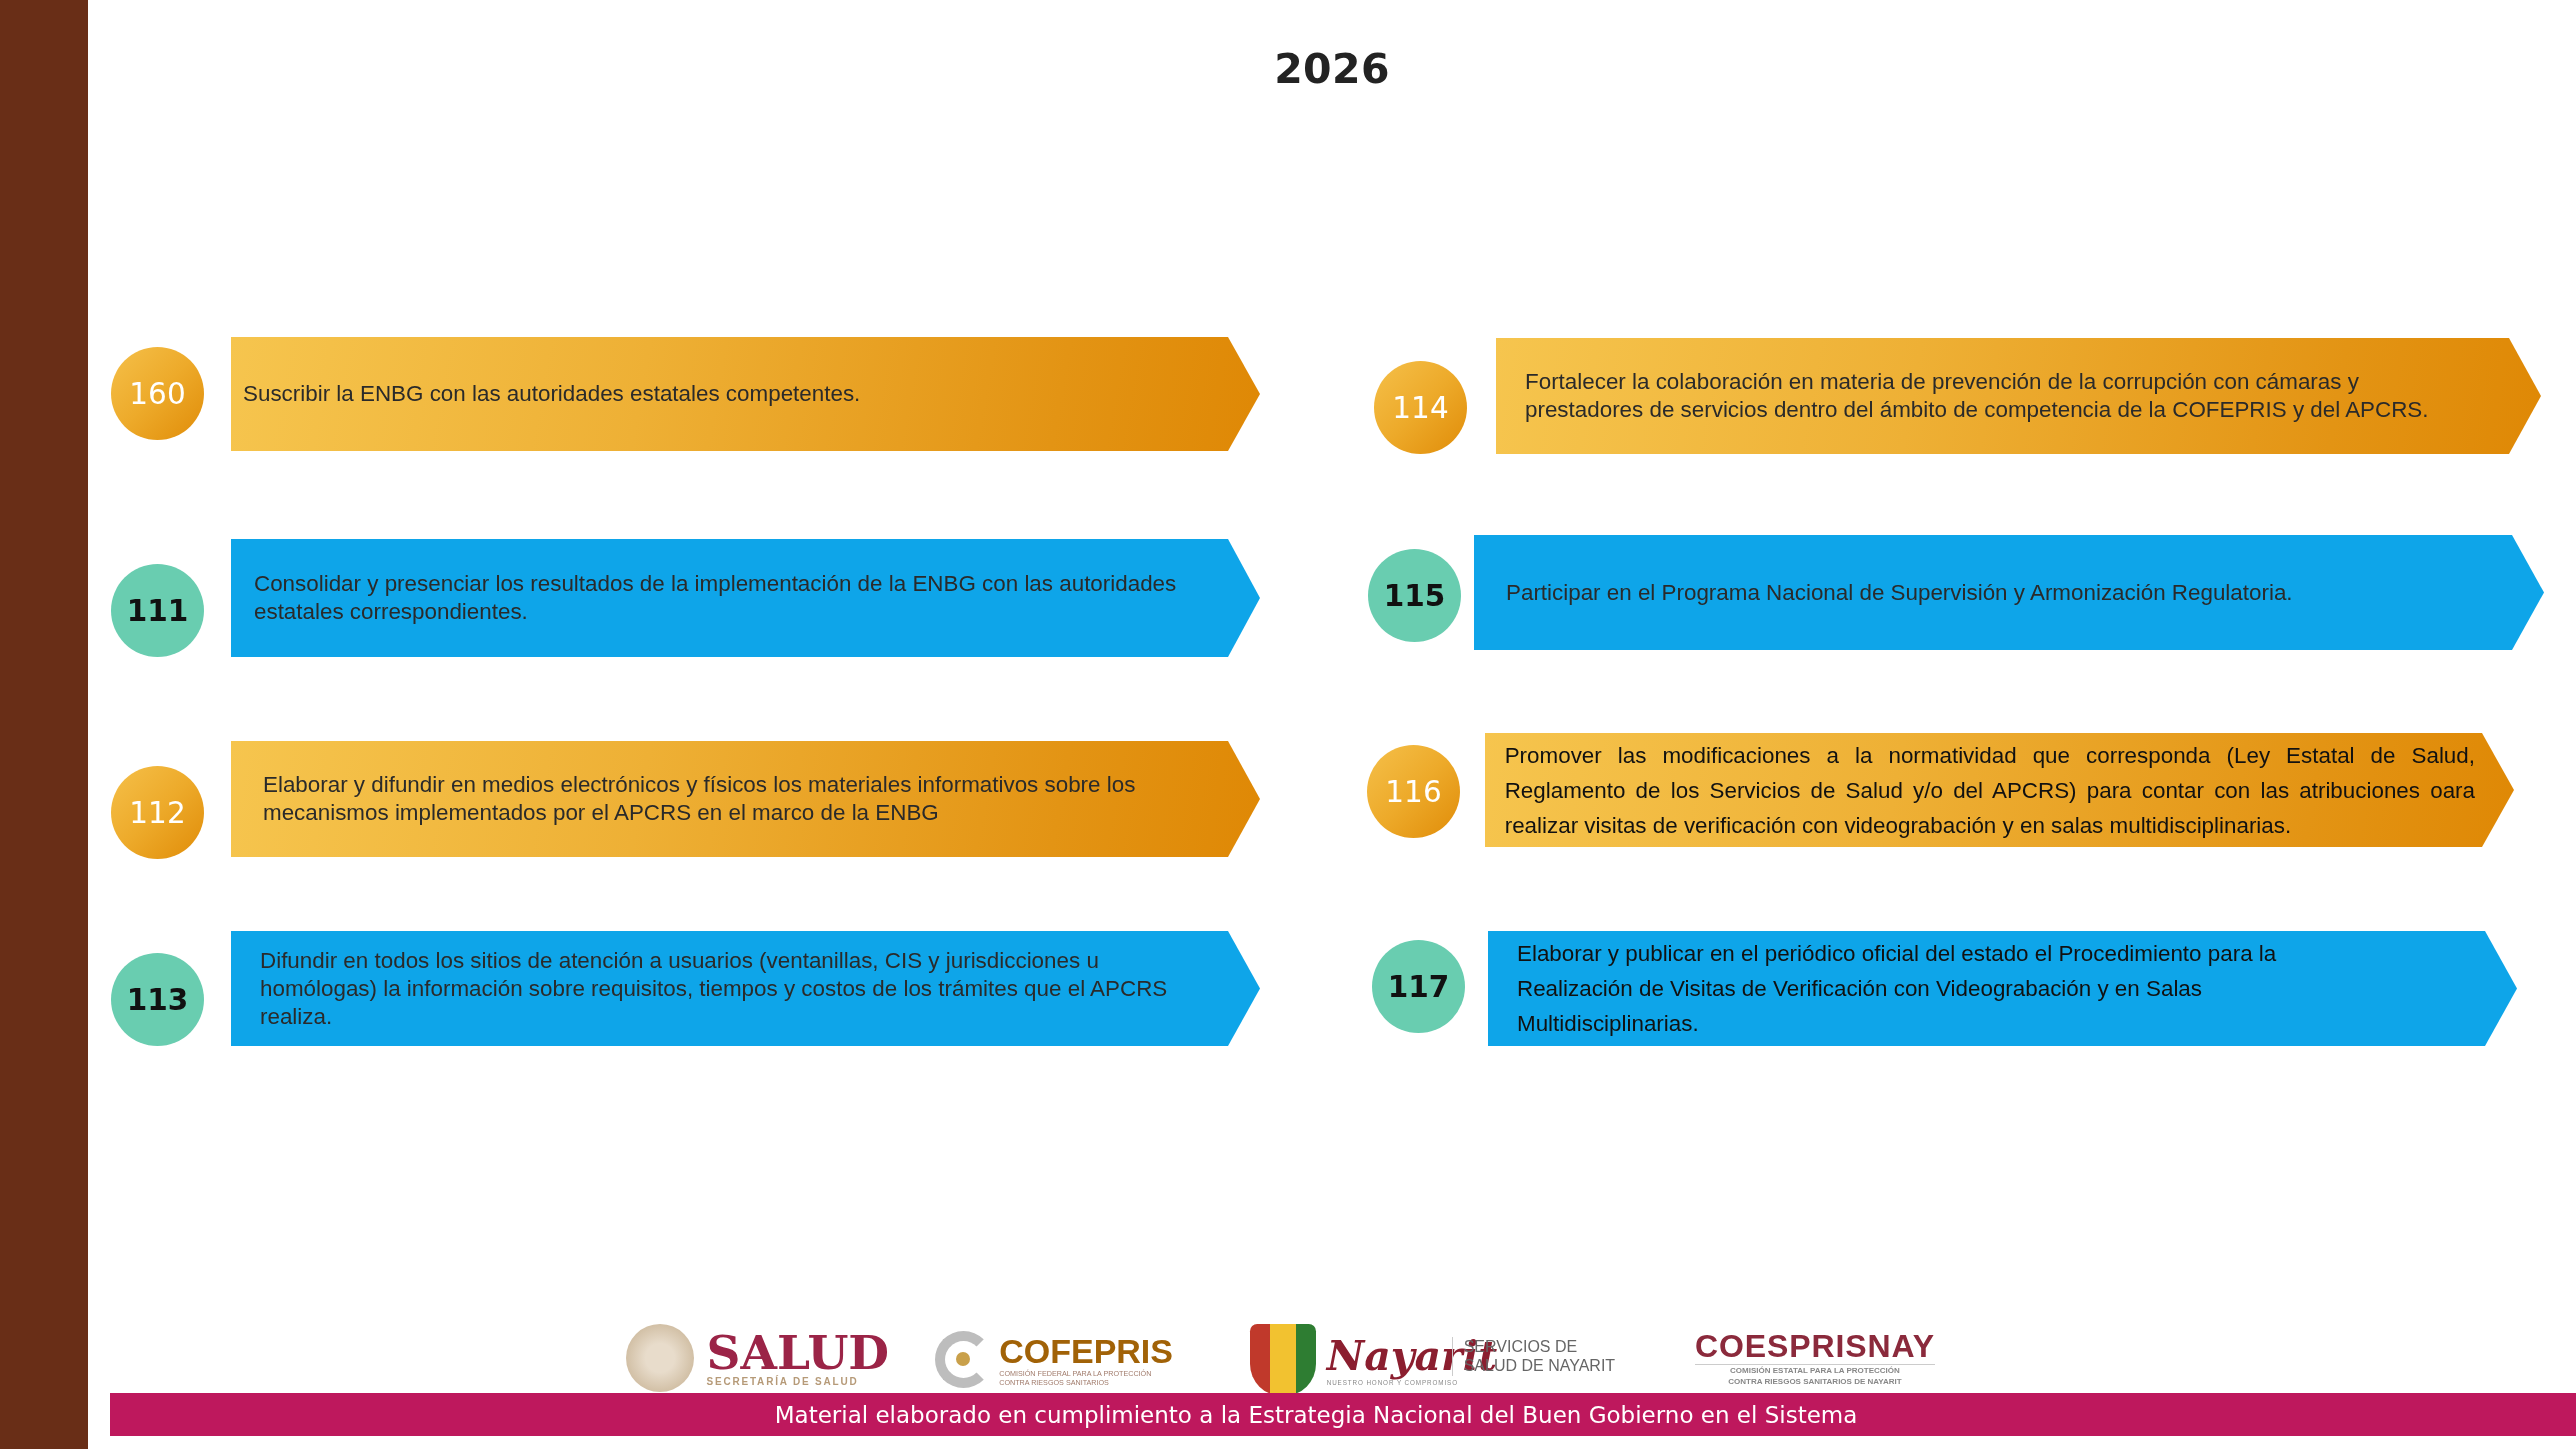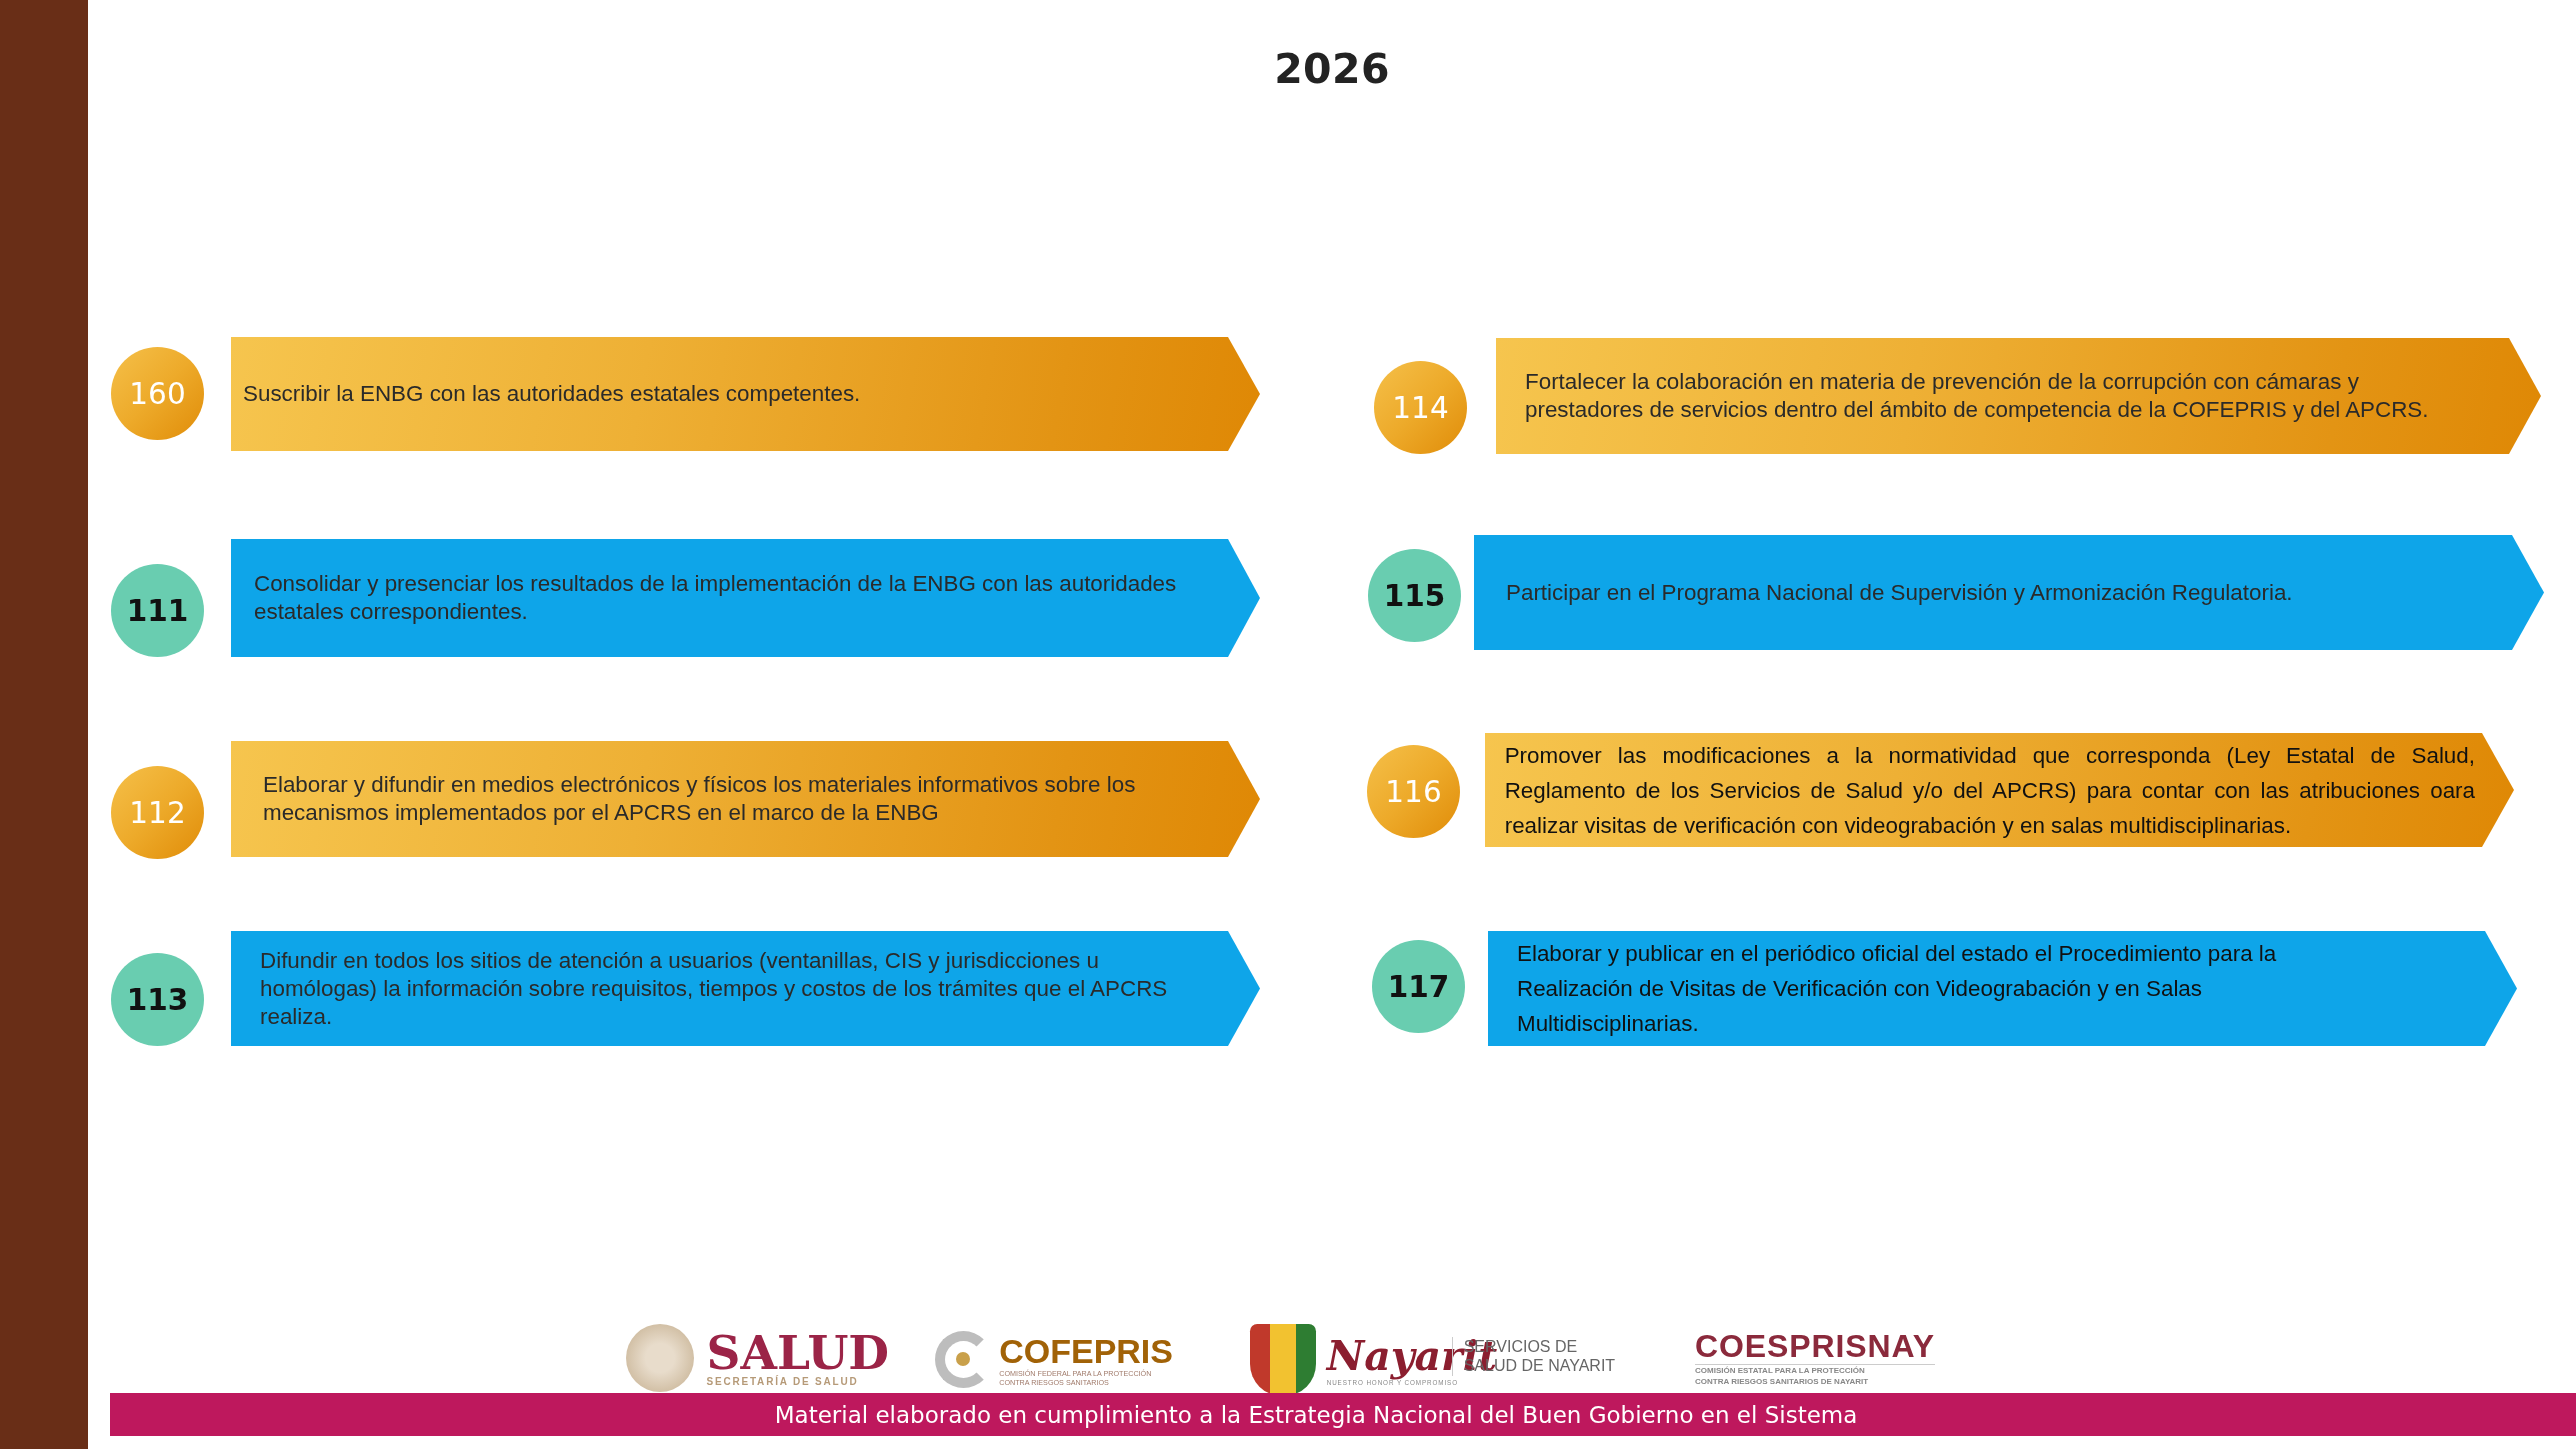--- a/index.html
+++ b/index.html
@@ -49,21 +49,21 @@
     border: 10.7px solid #bdbdbd; border-right-color: transparent; position: relative;
   }
   .cof-c::after { content: ""; position: absolute; left: 10.7px; top: 10.7px; width: 14.3px; height: 14.3px; border-radius: 50%; background: #C9A04A; }
   .cof-word { font-size: 34px; font-weight: bold; color: #a16207; line-height: 36px; }
   .cof-sub { font-size: 7.2px; color: #a07a6a; line-height: 9px; }
   .shield { width: 66px; height: 72px; background: linear-gradient(90deg, #C0392B 0 30%, #F2C230 30% 70%, #2E7D32 70%); border-radius: 7.2px 7.2px 32px 32px; }
   .nay-word { font-family: "DejaVu Serif", serif; font-style: italic; font-weight: bold; font-size: 41px; color: #8B1E2F; line-height: 45px; }
   .nay-sub { font-size: 6.3px; color: #888; letter-spacing: 0.9px; }
   .ssn { border-left: 1.8px solid #ccc; padding-left: 10.7px; font-size: 16px; color: #666; line-height: 19.7px; }
   .coes-word { font-size: 32px; font-weight: bold; color: #8B2A3C; line-height: 36px; letter-spacing: 0.9px; }
-  .coes-sub { font-size: 8px; color: #888; line-height: 10.7px; border-top: 1.8px solid #ccc; padding-top: 1.8px; font-weight: bold; }
+  .coes-sub { font-size: 8px; color: #888; line-height: 10.7px; border-top: 1.8px solid #ccc; padding-top: 1.8px; font-weight: bold; text-align: center; }
 
   .footer-bar {
     position: absolute; left: 110px; top: 1393px; width: 2466px; height: 43px; background: #be185d;
     display: flex; align-items: center; justify-content: center;
   }
   .footer-text { color: #ffffff; font-family: "DejaVu Sans", sans-serif; font-size: 23px; margin-left: -54px; }
 </style>
 </head>
 <body>
 

